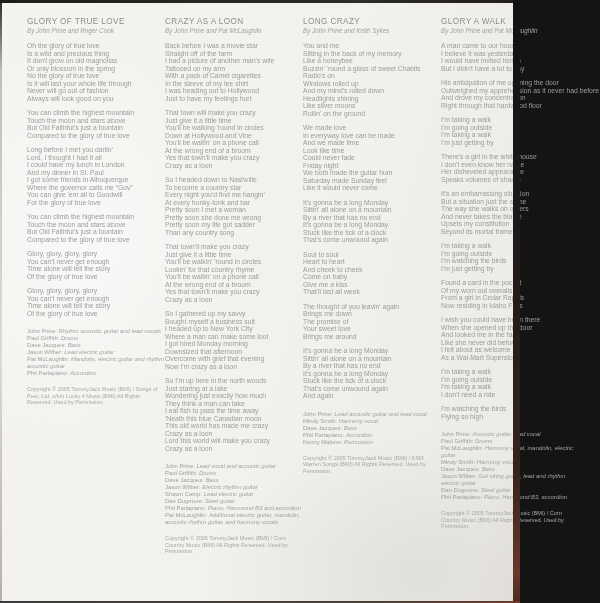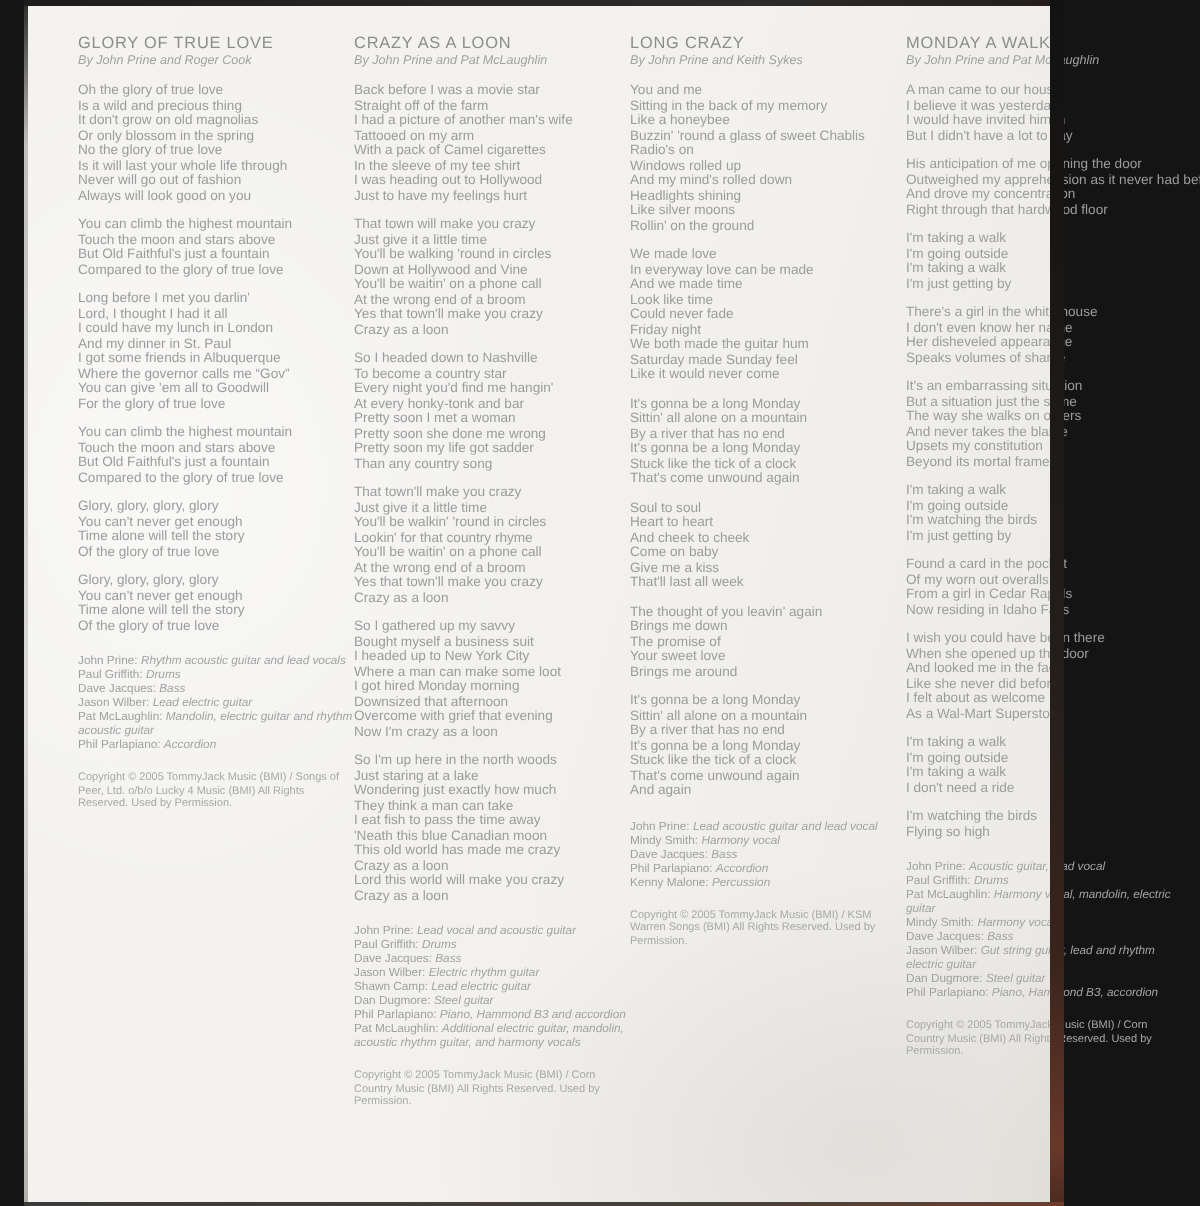--- a/index.html
+++ b/index.html
@@ -8,21 +8,20 @@
     font-family:"Liberation Sans",sans-serif;
     background:#141414;
   }
   .page{
     position:relative;width:520px;height:603px;
     background:
       radial-gradient(ellipse 300px 200px at 80% 95%, rgba(190,185,178,0.25), rgba(0,0,0,0) 70%),
       radial-gradient(ellipse 250px 300px at 15% 40%, rgba(255,255,255,0.5), rgba(0,0,0,0) 70%),
       linear-gradient(105deg,#f4f3f0 0%,#f2f1ee 55%,#ecebe7 92%,#e4e2dd 100%);
     box-sizing:border-box;
-    margin-left:12px;
   }
   .edge-top{position:absolute;top:0;left:0;width:100%;height:3px;
     background:linear-gradient(to right,#1d1d1d,#2c2c2c 70%,#241d1a);}
   .edge-right{position:absolute;top:0;right:0;width:7px;height:100%;
     background:linear-gradient(to bottom,#121212,#241e1a 55%,#3a241c 80%,#69382a 95%,#4a2a1f);}
   .edge-bottom{position:absolute;bottom:0;left:0;width:100%;height:2px;
     background:linear-gradient(to right,#3a3a3a,#4a4038 70%,#6e3c2b);}
   .edge-left{position:absolute;top:0;left:0;width:2px;height:100%;
     background:linear-gradient(to bottom,#2a2a2a,rgba(150,148,144,0.55) 12%,rgba(170,168,164,0.35) 60%,rgba(120,110,100,0.5));}
   .columns{
@@ -249,21 +248,21 @@
         <div class="credits">
           <div class="credit-line"><span class="credit-name">John Prine</span>: <span class="credit-role">Lead acoustic guitar and lead vocal</span></div>
           <div class="credit-line"><span class="credit-name">Mindy Smith</span>: <span class="credit-role">Harmony vocal</span></div>
           <div class="credit-line"><span class="credit-name">Dave Jacques</span>: <span class="credit-role">Bass</span></div>
           <div class="credit-line"><span class="credit-name">Phil Parlapiano</span>: <span class="credit-role">Accordion</span></div>
           <div class="credit-line"><span class="credit-name">Kenny Malone</span>: <span class="credit-role">Percussion</span></div>
         </div>
         <p class="copyright">Copyright © 2005 TommyJack Music (BMI) / KSM Warren Songs (BMI) All Rights Reserved. Used by Permission.</p>
       </section>
       <section class="song">
-        <h2 class="title">MONDAY A WALK</h2>
+        <h2 class="title">GLORY A WALK</h2>
         <p class="byline">By John Prine and Pat McLaughlin</p>
         <div class="stanza">
           <div class="line">A man came to our house</div>
           <div class="line">I believe it was yesterday</div>
           <div class="line">I would have invited him in</div>
           <div class="line">But I didn't have a lot to say</div>
         </div>
         <div class="stanza">
           <div class="line">His anticipation of me opening the door</div>
           <div class="line">Outweighed my apprehension as it never had before</div>

